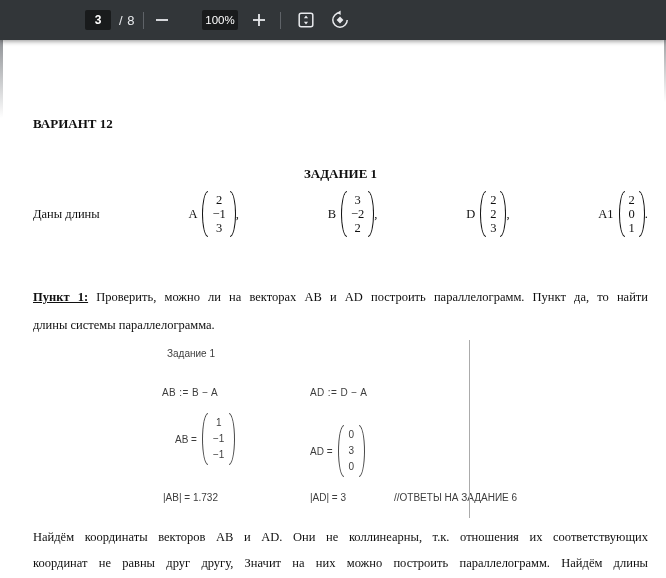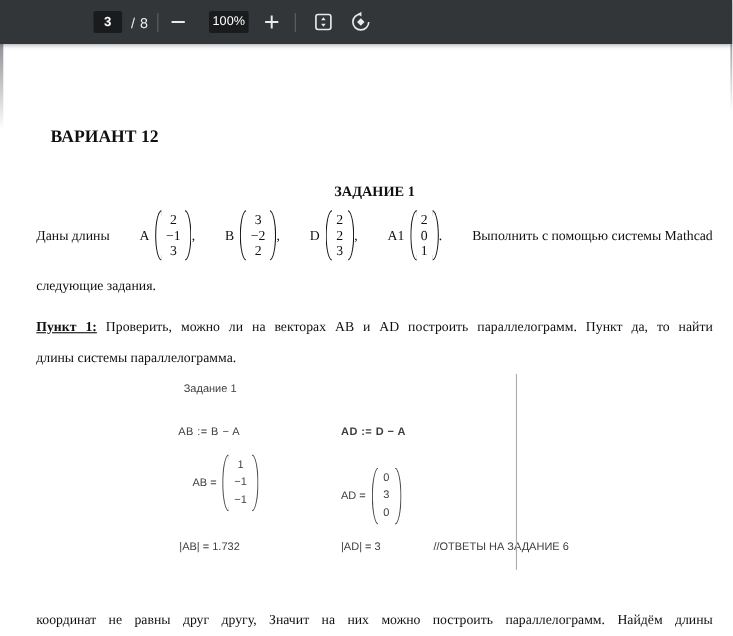--- a/index.html
+++ b/index.html
@@ -21,41 +21,41 @@
     text-align:center; outline:none;
   }
   .page-count { margin-left:8px; color:#e8eaed; font-size:13px; letter-spacing:.5px; }
   .tb-sep { margin-left:8px; width:1px; height:17px; background:#5f6368; }
   .tb-btn {
     width:27px; height:27px; display:flex; align-items:center; justify-content:center;
     background:transparent; border:none; cursor:pointer; border-radius:50%;
   }
   .btn-minus { margin-left:5px; }
   .zoom-input {
-    margin-left:14px; width:36px; height:20px; background:#191b1c; border:none;
+    margin-left:26px; width:36px; height:20px; background:#191b1c; border:none;
     border-radius:2px; color:#fff; font:11.5px "Liberation Sans",sans-serif;
     text-align:center; outline:none;
   }
   .btn-plus { margin-left:8px; }
   .sep2 { margin-left:7px; }
   .btn-fit { margin-left:12px; }
   .btn-rotate { margin-left:7px; }
 
   
   .page { position:absolute; top:40px; left:0; width:666px; height:538px; background:#fff; }
   .edge-l { position:absolute; left:0; top:0; width:3px; height:78px;
     background:linear-gradient(180deg, rgba(95,99,104,.7), rgba(95,99,104,0)); }
   .edge-r { position:absolute; right:0; top:0; width:2px; height:62px;
     background:linear-gradient(180deg, rgba(95,99,104,.6), rgba(95,99,104,0)); }
 
   .abs { position:absolute; }
   .doc-text { font-size:12.5px; color:#101010; }
   .bold { font-weight:bold; }
 
-  .header-left { left:46px; top:76px; font-size:16px; }
+  .header-left { left:33px; top:76px; font-size:13px; }
   .header-right { right:34px; top:76px; font-size:13px; display:flex; align-items:center; }
   .smudge { display:inline-block; background:rgba(95,98,110,.38); filter:blur(1.4px);
     border-radius:2px; height:7px; margin-right:14px; }
   .smudge.s1 { width:30px; } .smudge.s2 { width:13px; } .smudge.s3 { width:13px; margin-right:10px; }
 
   .task-title { left:33px; top:126px; width:615px; text-align:center; font-size:13px; }
 
   .intro-line { left:33px; top:145px; width:615px; height:58px;
     display:flex; align-items:center; justify-content:space-between; }
   .pt { display:inline-flex; align-items:center; }
@@ -71,21 +71,21 @@
 
   .line2-intro { left:33px; top:213px; }
   .punkt-line1 { left:33px; top:250px; width:615px; text-align:justify; text-align-last:justify; }
   .punkt-label { font-weight:bold; text-decoration:underline; }
   .punkt-line2 { left:33px; top:278px; }
 
   
   .mc { font-family:"Liberation Sans", sans-serif; color:#3d3d3d; font-size:10px; }
   .mc-title { left:167px; top:308px; }
   .mc-expr-ab { left:162px; top:347px; letter-spacing:.4px; }
-  .mc-expr-ad { left:310px; top:347px; letter-spacing:.4px;font-weight:bold; }
+  .mc-expr-ad { left:310px; top:347px; letter-spacing:.4px; }
   .mc-group { display:flex; align-items:center; gap:5px; }
   .mc-ab { left:175px; top:373px; }
   .mc-ad { left:310px; top:385px; }
   .mc .vcol { line-height:16px; padding:2px 5px; }
   .mc .vp.l { border-color:#4a4a4a; border-left-width:1px; border-top-width:1px; border-bottom-width:1px; }
   .mc .vp.r { border-color:#4a4a4a; border-right-width:1px; border-top-width:1px; border-bottom-width:1px; }
   .mc-mag-ab { left:163px; top:452px;text-align:right; }
   .mc-mag-ad { left:310px; top:452px; }
   .mc-comment { left:394px; top:452px; }
   .mc-vline { left:469px; top:300px; width:1px; height:178px; background:#ababab; }
@@ -198,24 +198,22 @@
           <span class="vcol">
             <span>2</span>
             <span>0</span>
             <span>1</span>
           </span>
           <span class="vp r"></span>
         </span>
           <span>.</span>
       </span>
 
-      <span>Выполнить с помощью системы Mathcad</span>
-    </div>
-
-    <div class="abs line2-intro doc-text">следующие задания.</div>
+    </div>
+
 
     <div class="abs punkt-line1 doc-text">
       <span class="punkt-label">Пункт 1:</span>
       <span>Проверить, можно ли на векторах АВ и АD построить параллелограмм. Пункт да, то найти</span>
     </div>
     <div class="abs punkt-line2 doc-text">длины системы параллелограмма.</div>
 
     <div class="abs mc mc-title">Задание 1</div>
     <div class="abs mc mc-expr-ab">AB := B − A</div>
     <div class="abs mc mc-expr-ad">AD := D − A</div>
@@ -244,15 +242,16 @@
         </span>
         <span class="vp r"></span>
       </span>
     </div>
 
     <div class="abs mc mc-mag-ab">|AB| = 1.732</div>
     <div class="abs mc mc-mag-ad">|AD| = 3</div>
     <div class="abs mc mc-comment">//ОТВЕТЫ НА ЗАДАНИЕ 6</div>
     <div class="abs mc-vline"></div>
 
+    <div class="abs para-line1 doc-text">Найдём координаты векторов АВ и АD. Они не коллинеарны, т.к. отношения их соответствующих</div>
     <div class="abs para-line2 doc-text">координат не равны друг другу, Значит на них можно построить параллелограмм. Найдём длины</div>
   </div>
 </div>
 
 </body></html>

